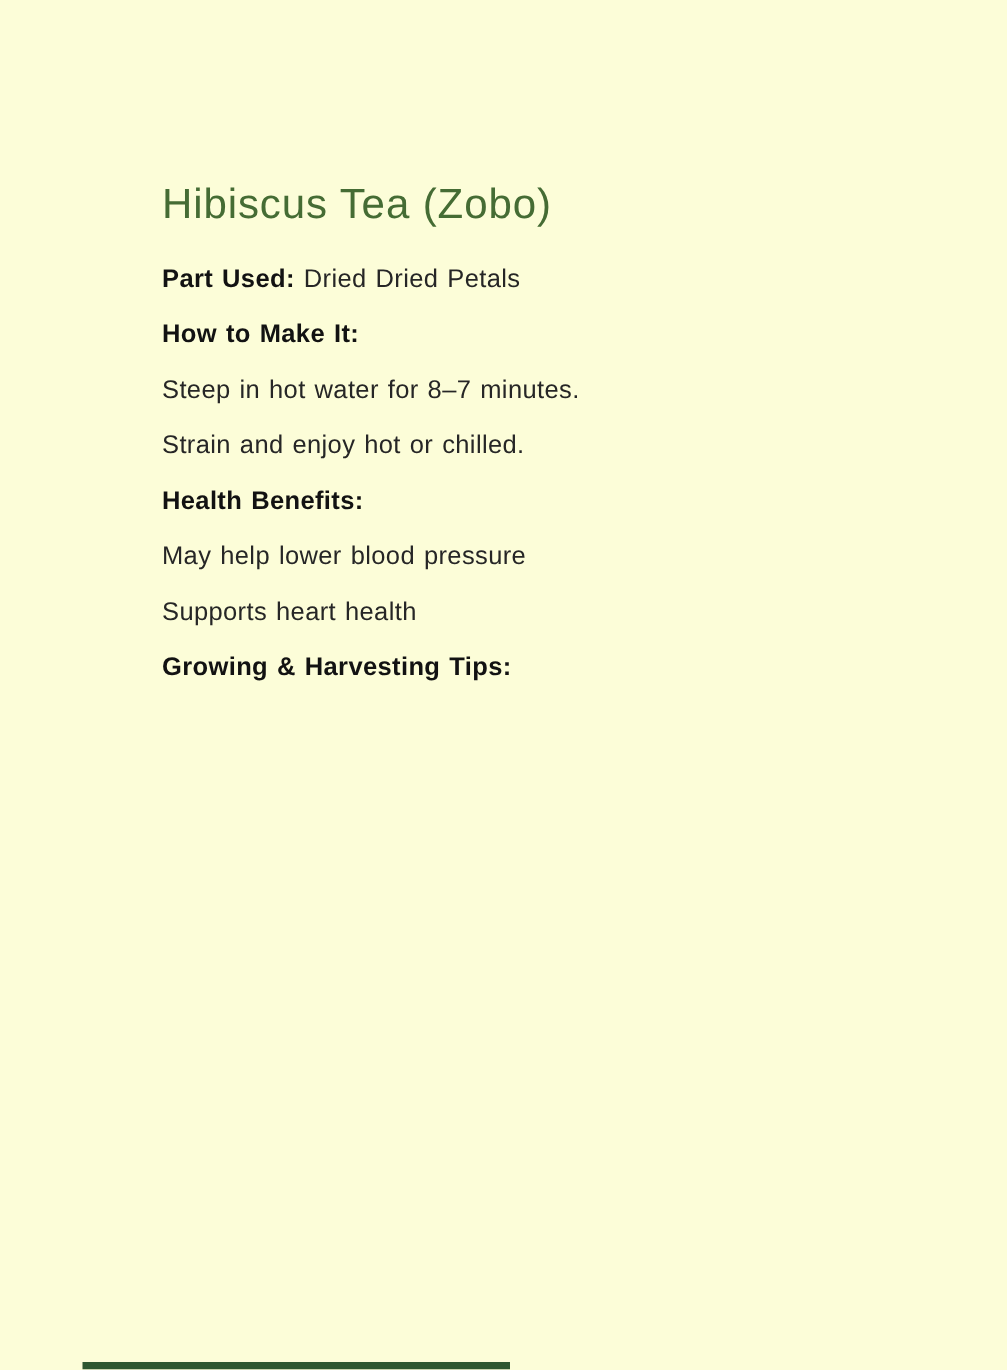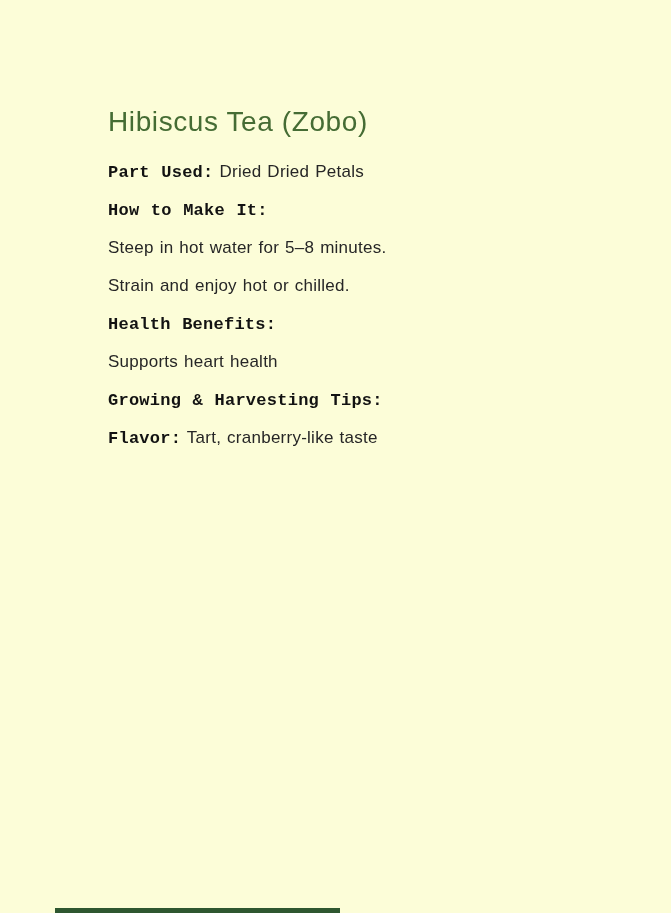--- a/index.html
+++ b/index.html
@@ -21,39 +21,38 @@
     background:var(--bg);
     overflow:hidden;
   }
   .content{
     position:absolute;
     left:108px;
     top:104px;
     width:462px;
   }
   h1.title{
-    margin:0 0 20px 0;
+    margin:14px 0 20px 0;
     font-size:28px;
     line-height:36px;
     font-weight:400;
     letter-spacing:0.6px;
     color:var(--heading);
   }
   p.para{
     margin:0 0 14px 0;
     font-size:17px;
     line-height:23px;
     letter-spacing:0.25px;
     word-spacing:1px;
     color:var(--body);
   }
   p.para .lbl{
     font-weight:700;
     color:var(--bold);
-    font-family:Liberation Mono, monospace;
   }
   .footer-bar{
     position:absolute;
     left:55px;
     bottom:0;
     width:285px;
     height:5px;
     background:var(--footer);
   }
 </style>
@@ -62,31 +61,31 @@
 
 <div class="page">
   <div class="content">
     <h1 class="title">Hibiscus Tea (Zobo)</h1>
 
     <p class="para"><span class="lbl">Part Used:</span><span> Dried Dried Petals</span></p>
 
     <p class="para"><span class="lbl">How to Make It:</span><span></span></p>
 
 
-    <p class="para"><span class="lbl"></span><span>Steep in hot water for 5–8 minutes.</span></p>
+    <p class="para"><span class="lbl"></span><span>Steep in hot water for 8–7 minutes.</span></p>
 
     <p class="para"><span class="lbl"></span><span>Strain and enjoy hot or chilled.</span></p>
 
     <p class="para"><span class="lbl">Health Benefits:</span><span></span></p>
 
 
+    <p class="para"><span class="lbl"></span><span>May help lower blood pressure</span></p>
 
     <p class="para"><span class="lbl"></span><span>Supports heart health</span></p>
 
     <p class="para"><span class="lbl">Growing &amp; Harvesting Tips:</span><span></span></p>
 
 
-    <p class="para"><span class="lbl">Flavor:</span><span> Tart, cranberry-like taste</span></p>
 
   </div>
 
   <div class="footer-bar"></div>
 </div>
 
 </body></html>

